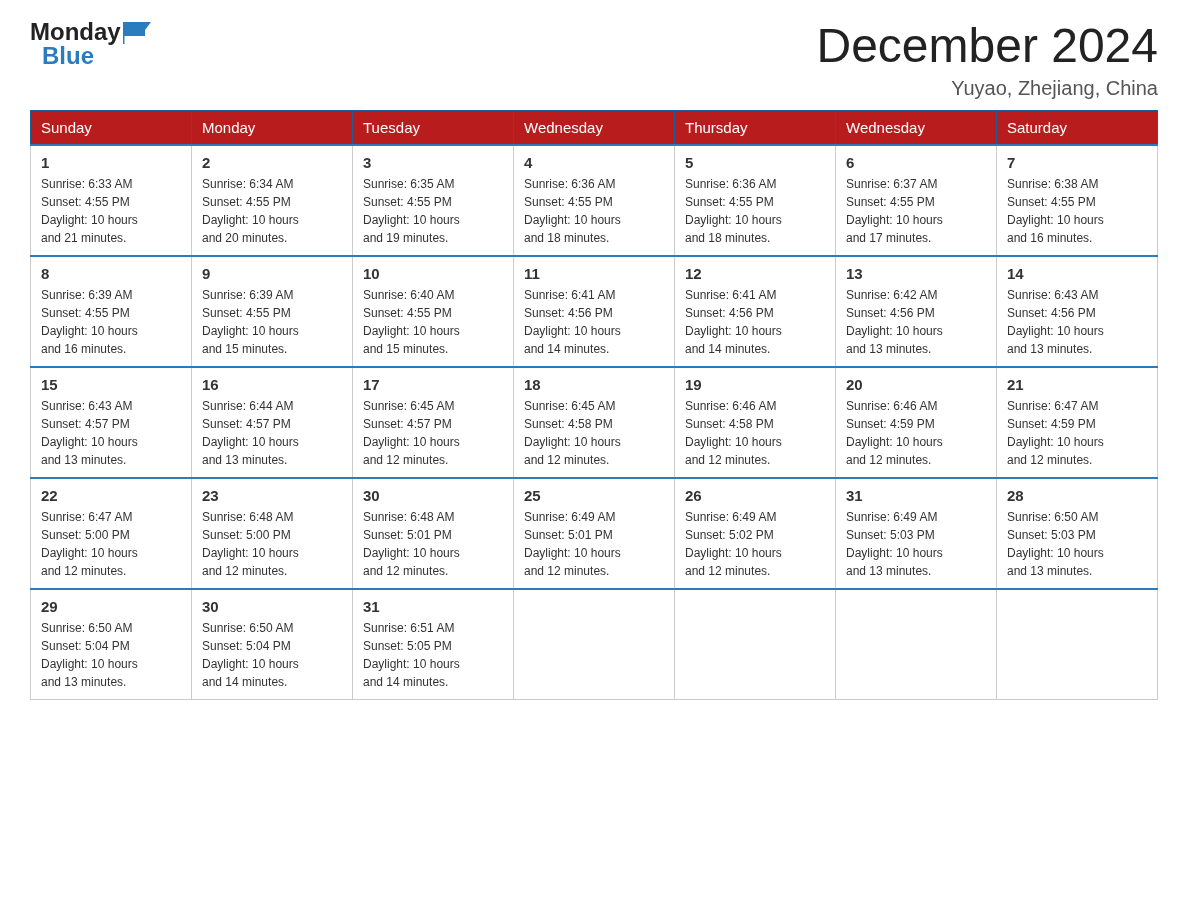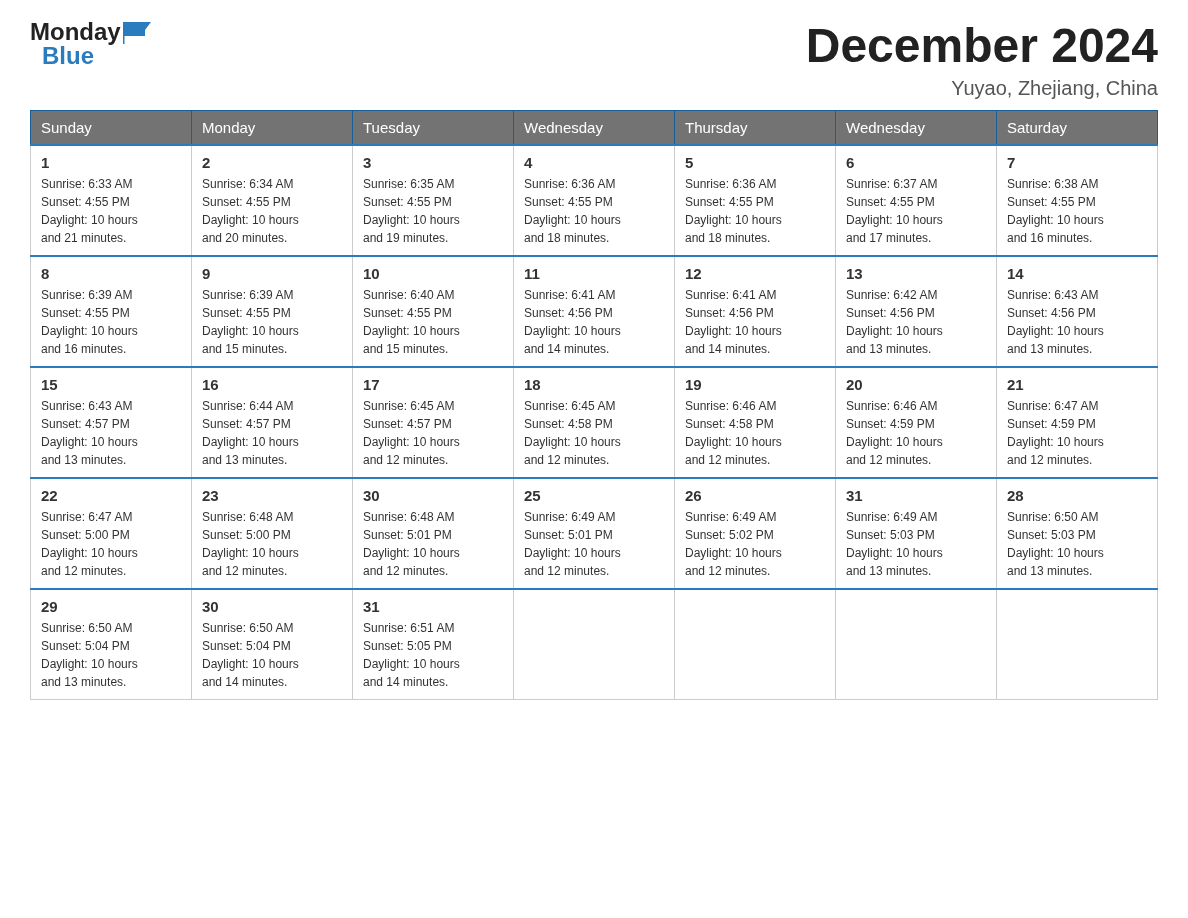--- a/index.html
+++ b/index.html
@@ -14,36 +14,36 @@
       display: flex;
       justify-content: space-between;
       align-items: flex-start;
       margin-bottom: 10px;
     }
     .title-area {
       text-align: right;
     }
     .month-title {
       font-size: 48px;
-      font-weight: bold;
+      font-weight: normal;
       color: #222;
       line-height: 1.1;
     }
     .location-title {
       font-size: 20px;
       color: #555;
       margin-top: 4px;
     }
     .calendar {
       width: 100%;
       border-collapse: collapse;
       margin-top: 10px;
     }
     .calendar th {
-      background-color: #737373;
+      background-color: #b91c1c;
       color: #fff;
       padding: 8px 10px;
       font-size: 15px;
       font-weight: normal;
       text-align: left;
       border: 1px solid #1a5e99;
     }
     .calendar td {
       vertical-align: top;
       padding: 8px 10px;

